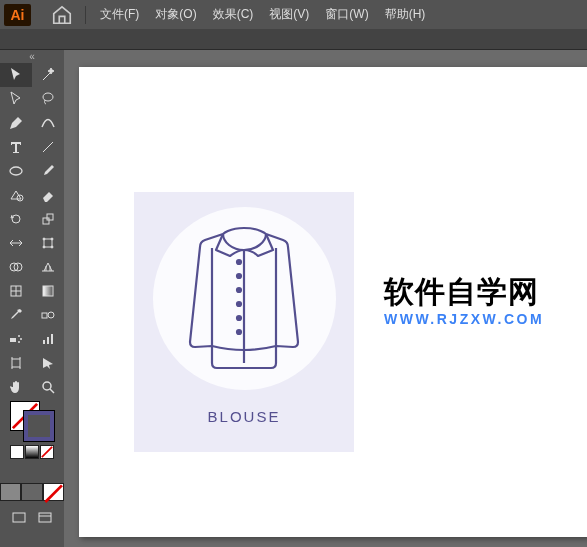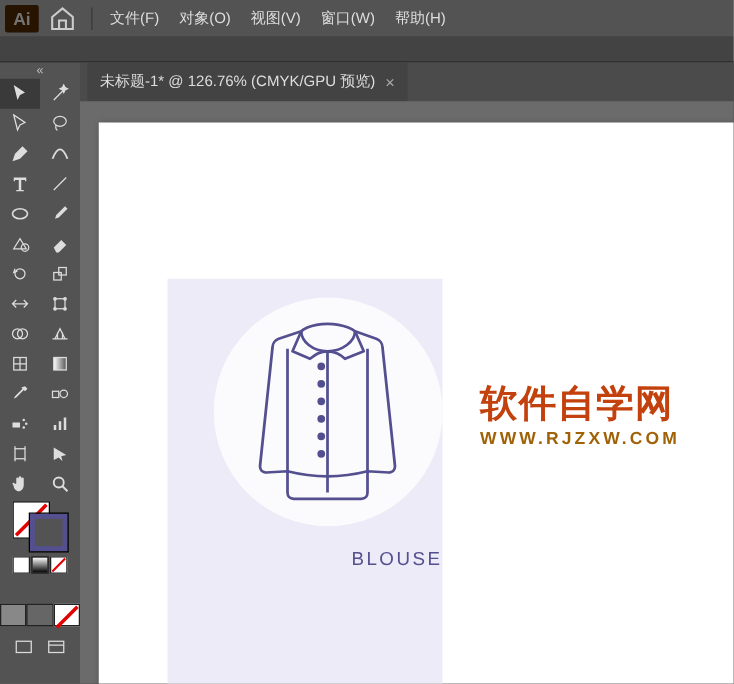--- a/index.html
+++ b/index.html
@@ -1,19 +1,19 @@
 <!DOCTYPE html>
 <html><head>
 <meta charset="utf-8">
 <style>
 *{margin:0;padding:0;box-sizing:border-box;font-family:"Microsoft YaHei",sans-serif;-webkit-font-smoothing:antialiased}
 body{background:#f0f0f0;width:587px;height:547px;overflow:hidden}
 .app{width:587px;height:547px;background:#535353;display:flex;flex-direction:column}
 .menubar{height:29px;background:#535353;display:flex;align-items:center;padding:0 4px;color:#ddd;font-size:12px}
-.ai-badge{width:27px;height:22px;background:#261300;color:#737373;font-weight:bold;font-size:14px;display:flex;align-items:center;justify-content:center;border-radius:2px;margin-right:8px}
+.ai-badge{width:27px;height:22px;background:#261300;color:#f97316;font-weight:bold;font-size:14px;display:flex;align-items:center;justify-content:center;border-radius:2px;margin-right:20px}
 .home-ic{width:22px;height:22px;display:flex;align-items:center;justify-content:center;color:#ccc;margin-right:6px}
 .menu-items{display:flex;gap:0}
 .menu-item{padding:4px 8px;cursor:default;white-space:nowrap}
 .subbar{height:21px;background:#434343;border-bottom:1px solid #2a2a2a}
 .body{flex:1;display:flex;background:#323232}
 .tool-header2{display:flex;justify-content:center;align-items:center;height:13px;color:#bbb;font-size:10px}
 .tools{display:flex;flex-wrap:wrap;width:64px}
 .tool{width:32px;height:24px;display:flex;align-items:center;justify-content:center;color:#ddd;cursor:pointer;position:relative}
 .tool.sel{background:#3a3a3a}
 .tool svg{width:16px;height:16px}
@@ -26,43 +26,44 @@
 .mini div{width:14px;height:14px;border:1px solid #222}
 .swrow{display:flex;width:64px;height:18px;margin-top:4px}
 .swrow div{flex:1;border:1px solid #222}
 .viewrow{width:64px;height:26px;display:flex;align-items:center;justify-content:center;gap:10px;color:#ddd;margin-top:4px}
 .doc-area{flex:1;display:flex;flex-direction:column;background:#4b4b4b}
 .tabbar{height:31px;background:#4b4b4b;display:flex;align-items:flex-end;padding-left:6px}
 .tab{background:#434343;color:#ddd;font-size:12px;padding:7px 10px;display:flex;align-items:center;gap:8px;border-top-left-radius:2px;border-top-right-radius:2px}
 .tab .x{color:#aaa;cursor:pointer;font-size:13px}
 .canvas-wrap{flex:1;background:#6b6b6b;position:relative;overflow:hidden}
 .canvas{position:absolute;left:15px;top:17px;width:510px;height:470px;background:#fff;box-shadow:2px 2px 6px rgba(0,0,0,.4)}
-.art{position:absolute;left:55px;top:125px;width:220px;height:324px;background:#ecebf7;display:flex;flex-direction:column;align-items:flex-end;padding-top:15px}
+.art{position:absolute;left:55px;top:125px;width:220px;height:260px;background:#ecebf7;display:flex;flex-direction:column;align-items:center;padding-top:15px}
 .circle{width:183px;height:183px;border-radius:50%;background:#fbfbfe;display:flex;align-items:center;justify-content:center}
 .label{margin-top:18px;color:#544f8f;font-size:15px;letter-spacing:2px;font-weight:500}
 .watermark{position:absolute;left:305px;top:205px;text-align:left}
-.wm1{color:#c2410c;font-size:30px;font-weight:bold;letter-spacing:1px;font-family:"SimHei","Microsoft YaHei"}
-.wm2{color:#a16207;font-size:14px;letter-spacing:2.5px;font-weight:bold;margin-top:-2px}
+.wm1{color:#000000;font-size:30px;font-weight:bold;letter-spacing:1px;font-family:"SimHei","Microsoft YaHei"}
+.wm2{color:#3b82f6;font-size:14px;letter-spacing:2.5px;font-weight:bold;margin-top:-2px}
 </style>
 </head>
 <body>
 
 <div class="app">
   <div class="menubar">
     <div class="ai-badge">Ai</div>
     <div class="home-ic">
         <svg viewBox="0 0 16 16" fill="none" stroke="currentColor" stroke-width="1.2">
           <path d="M2 7l6-5 6 5v7H2z"></path>
           <path d="M6 14V9h4v5"></path>
         </svg>
       </div>
     <div style="width:1px;height:18px;background:#3a3a3a;margin:0 6px"></div>
     <div class="menu-items">
       <div class="menu-item">文件(F)</div>
       <div class="menu-item">对象(O)</div>
+      <div class="menu-item">效果(C)</div>
       <div class="menu-item">视图(V)</div>
       <div class="menu-item">窗口(W)</div>
       <div class="menu-item">帮助(H)</div>
     </div>
   </div>
   <div class="subbar"></div>
   <div class="body">
     <div style="display:flex;flex-direction:column;background:#535353">
       <div class="tool-header2">«</div>
       <div class="tools">
@@ -267,26 +268,20 @@
             <rect x="2" y="3" width="12" height="9"></rect>
           </svg>
         <svg width="16" height="16" viewBox="0 0 16 16" fill="none" stroke="#ddd">
             <rect x="2" y="3" width="12" height="9"></rect>
             <line x1="2" y1="6" x2="14" y2="6"></line>
           </svg>
       </div>
     </div>
 
     <div class="doc-area">
-      <div class="tabbar">
-        <div class="tab">
-          <span>未标题-1* @ 126.76% (CMYK/GPU 预览)</span>
-          <span class="x">×</span>
-        </div>
-      </div>
       <div class="canvas-wrap">
         <div class="canvas">
           <div class="art">
             <div class="circle">
               <svg width="135" height="145" viewBox="0 0 135 145" fill="none" stroke="#544f8f" stroke-width="2.2" stroke-linejoin="round">
                 <path d="M46 8c0 0 6-6 21-6s22 6 22 6l17 6c3 1 5 4 5 7l10 95c0 3-2 5-5 5l-17-1 0 17c0 3-2 5-5 5H40c-3 0-5-2-5-5l0-17-17 1c-3 0-5-2-5-5l10-95c0-3 2-6 5-7z"></path>
                 <path d="M46 8c0 8 9 16 21 16s22-8 22-16"></path>
                 <path d="M46 8l-7 16 14 6c4-3 8-6 14-6s11 3 14 6l15-6-7-16"></path>
                 <path d="M67 24v113"></path>
                 <path d="M35 120c12 3 24 4 32 4s20-1 32-4"></path>

